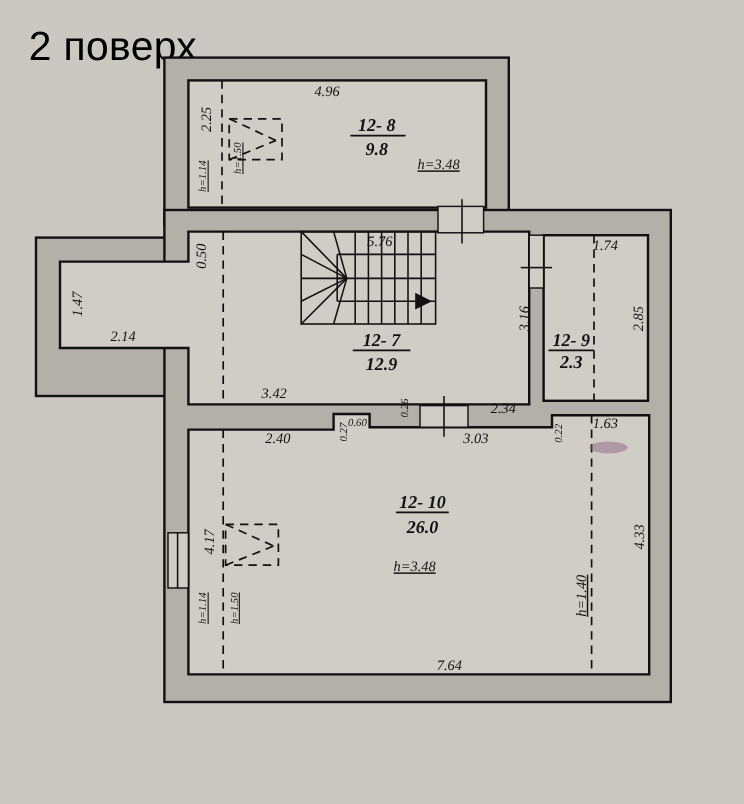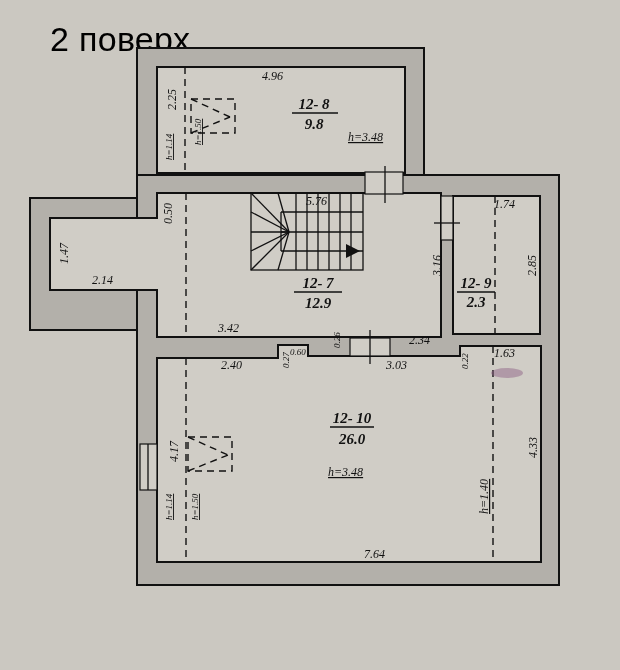--- a/index.html
+++ b/index.html
@@ -1,18 +1,18 @@
 <!DOCTYPE html>
 <html><head>
 <meta charset="utf-8">
 <style>
   html, body { margin:0; padding:0; }
   body { width:620px; height:670px; background:#cbc8c1; overflow:hidden; position:relative; font-family:"Liberation Serif", serif; }
   #plan { position:absolute; left:0; top:0; width:620px; height:670px; }
-  .title { position:absolute; left:24px; top:22px; font-family:"Liberation Sans", sans-serif; font-size:34px; color:#000; line-height:1; letter-spacing:0.3px;margin-left:26px; }
+  .title { position:absolute; left:24px; top:22px; font-family:"Liberation Sans", sans-serif; font-size:34px; color:#000; line-height:1; letter-spacing:0.3px; }
   .wall { fill:#b3b0aa; stroke:#111; stroke-width:2; }
   .floor { fill:#d0cdc6; stroke:#111; stroke-width:2; }
   .dash { stroke:#111; stroke-width:1.4; stroke-dasharray:7 5; fill:none; }
   .thin { stroke:#111; stroke-width:1.3; fill:none; }
   .dim { font-family:"Liberation Serif", serif; font-style:italic; font-size:12px; fill:#111; }
   .small { font-size:9px; }
   .room { font-family:"Liberation Serif", serif; font-style:italic; font-weight:bold; font-size:15px; fill:#111; }
   .hlabel { font-family:"Liberation Serif", serif; font-style:italic; font-size:12px; fill:#111; text-decoration:underline; }
 </style>
 </head>

